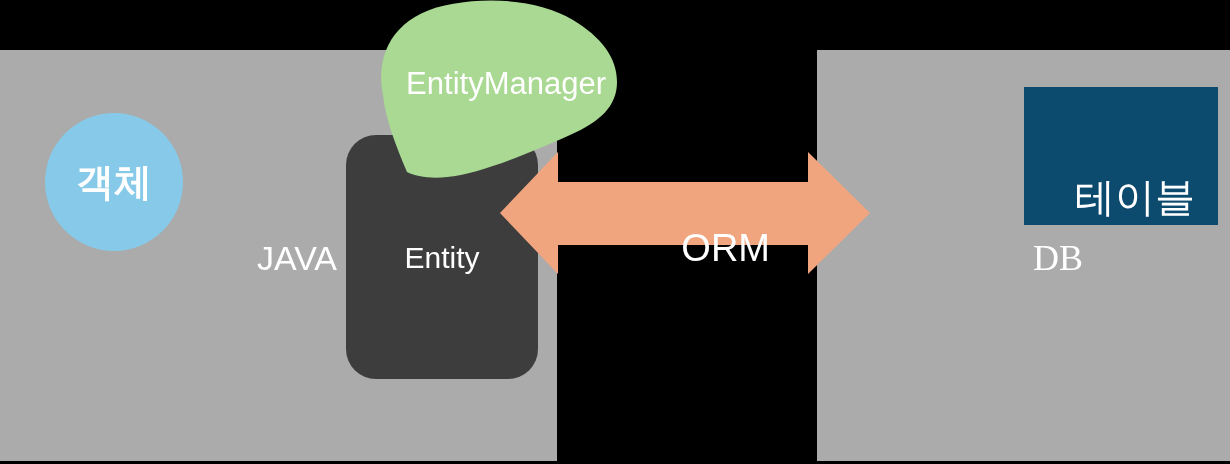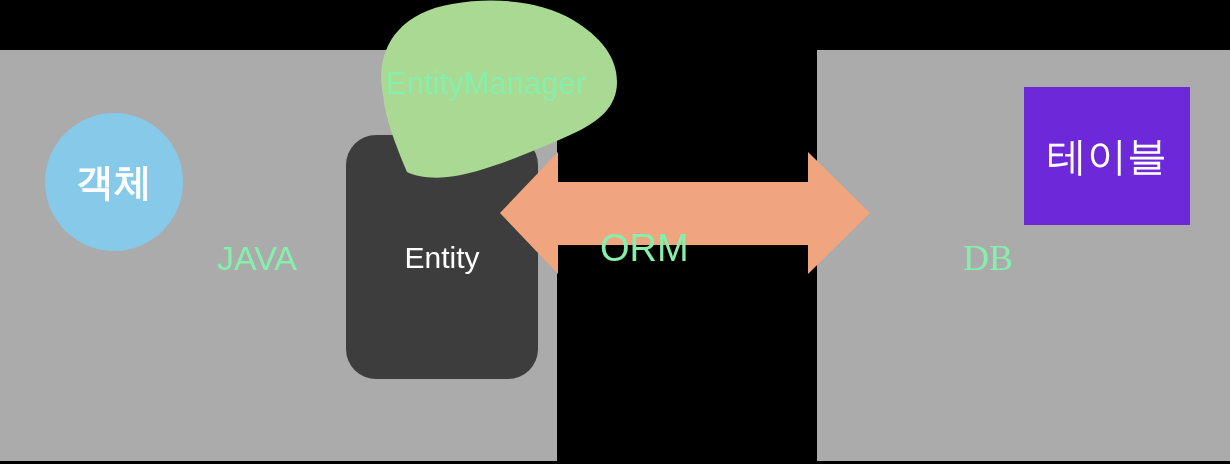--- a/index.html
+++ b/index.html
@@ -44,35 +44,36 @@
     background: #3D3D3D;
     display: flex; flex-direction: row;
     align-items: center; justify-content: center;
     color: #FFFFFF; font-size: 30px; line-height: 43px;
     z-index: 2;
   }
   .table-box {
     position: absolute;
     left: 1024px; top: 87px;
     width: 166px; height: 138px;
-    background: #6d28d9;
-    display: flex; align-items: center; justify-content: center;
+    background: #0c4a6e;
+    display: flex; align-items: flex-end; justify-content: center;
     color: #FFFFFF; font-size: 40px;
     z-index: 2;
+    padding-left: 28px;
   }
   .overlay-svg {
     position: absolute;
     left: 0; top: 0;
     width: 1230px; height: 464px;
     z-index: 3;
   }
   .label {
     position: absolute;
-    color: #86efac;
-    text-align: left;
+    color: #ffffff;
+    text-align: right;
     z-index: 4;
     white-space: nowrap;
   }
   .label-java { left: 217px; top: 239px; width: 120px; font-size: 34px; line-height: 38px; }
   .label-db   { left: 963px; top: 239px; width: 120px; font-size: 36px; line-height: 38px; font-family: Liberation Serif, serif; }
   .label-entitymanager { left: 386px; top: 67px; width: 220px; font-size: 31px; line-height: 34px; }
   .label-orm  { left: 600px; top: 191px; width: 170px; font-size: 38px; line-height: 44px; margin-top: 35px; }
 </style>
 </head>
 <body>

